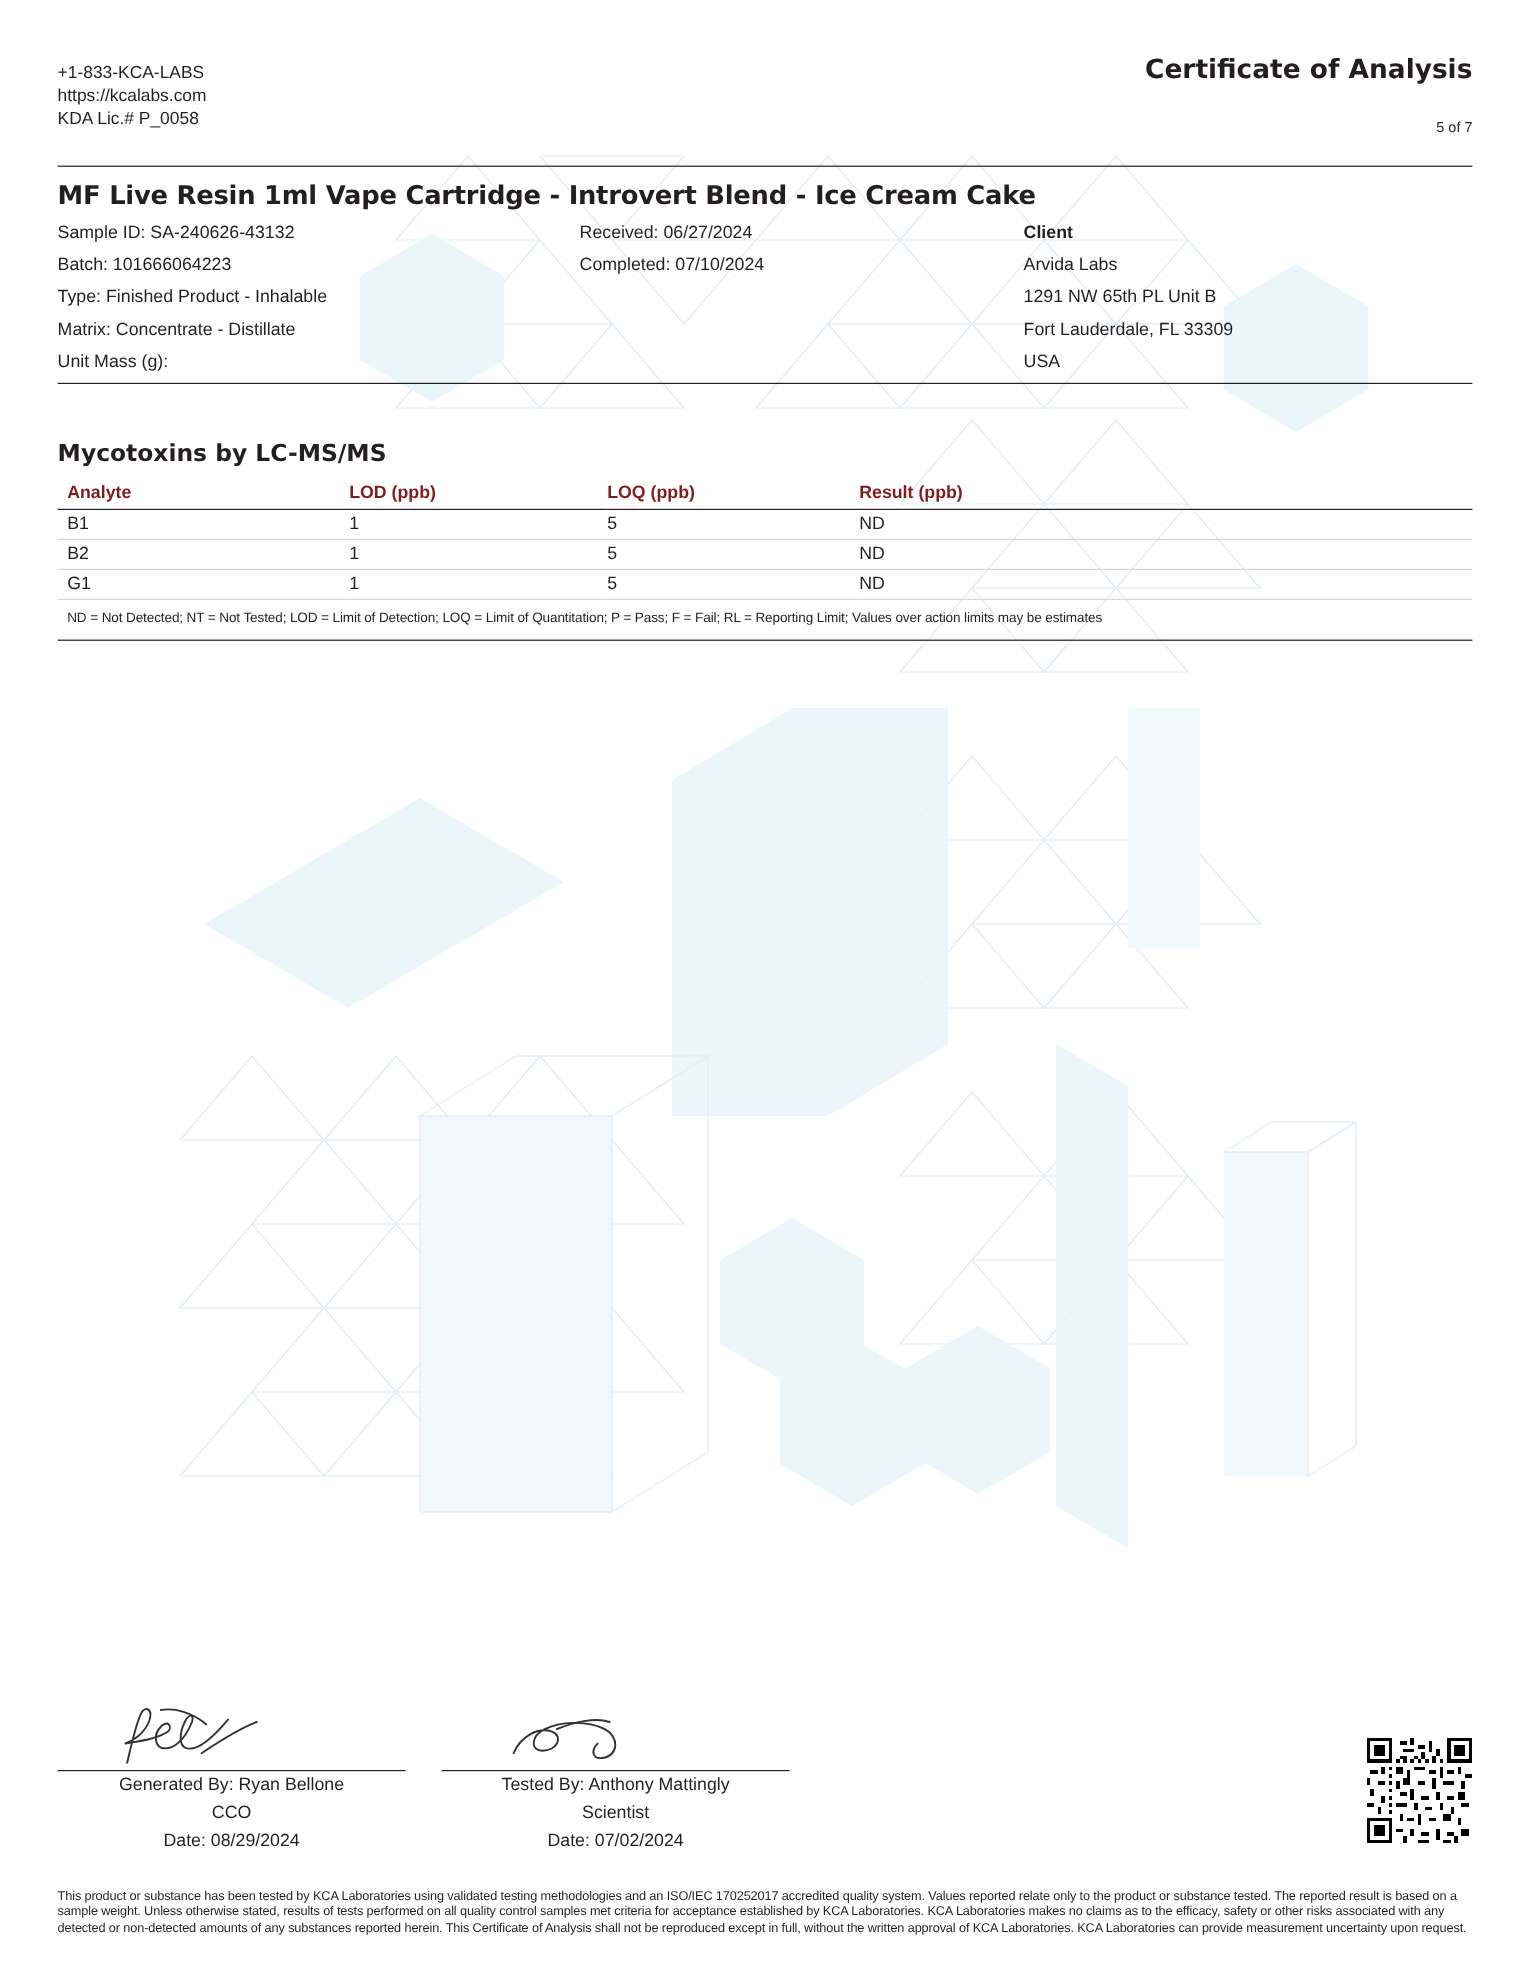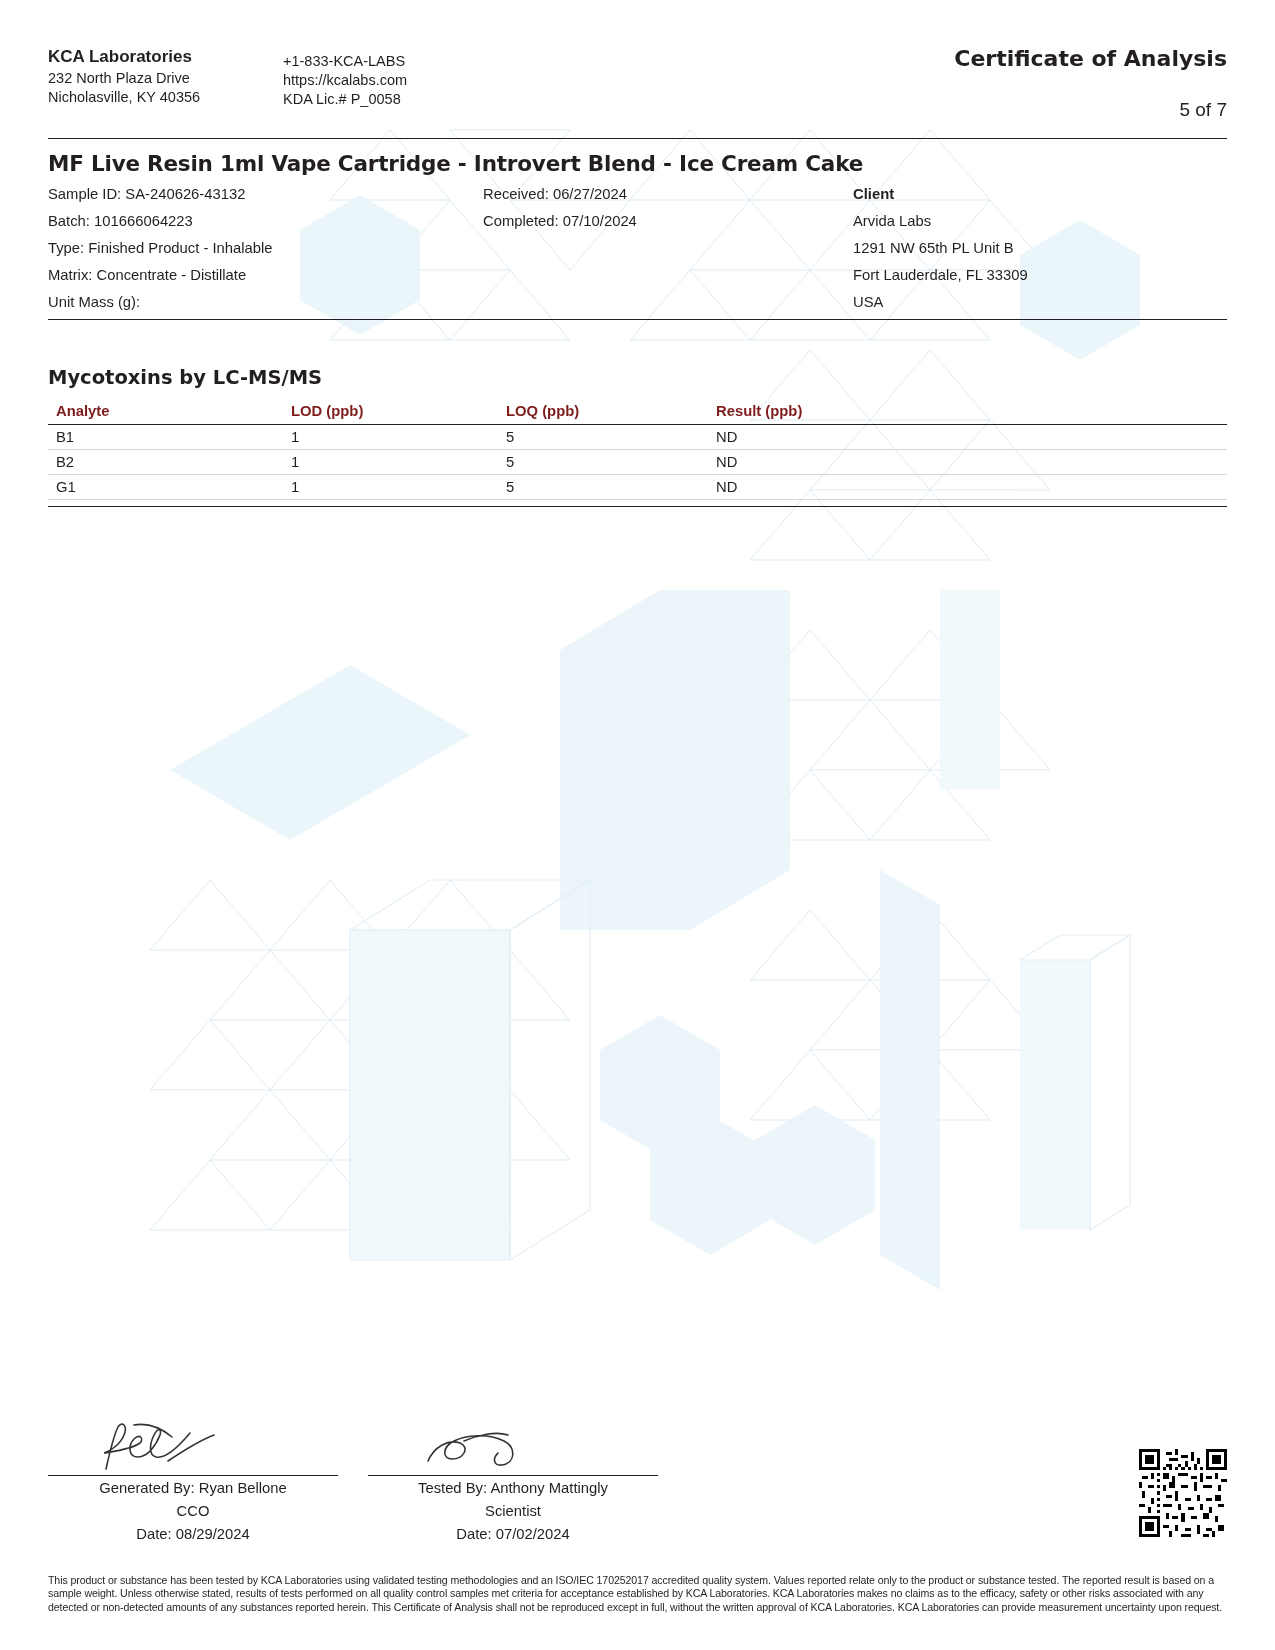--- a/index.html
+++ b/index.html
@@ -96,21 +96,21 @@
     padding-top: 24px;
   }
   .coa-title {
     font-family: "DejaVu Sans", sans-serif;
     font-weight: bold;
     font-size: 22px;
     color: #231f20;
   }
   .coa-page {
     margin-top: 28px;
-    font-size: 19px;
+    font-size: 12px;
     color: #231f20;
   }
 
   .rule-dark {
     border-top: 1.6px solid #231f20;
     margin-top: 6px;
   }
   .rule-light {
     border-top: 1px solid #231f20;
   }
@@ -311,25 +311,20 @@
     <path d="M1020 960 L1060 935 L1130 935 L1090 960 Z"></path>
     <path d="M1090 960 L1130 935 L1130 1205 L1090 1230 Z"></path>
   </g>
 </svg>
 
 <div class="page">
 
   <div class="header">
 
 
-    <div class="lab-address">
-      <div class="lab-name">KCA Laboratories</div>
-      <div>232 North Plaza Drive</div>
-      <div>Nicholasville, KY 40356</div>
-    </div>
 
     <div class="lab-contact">
       <div>+1-833-KCA-LABS</div>
       <div>https://kcalabs.com</div>
       <div>KDA Lic.# P_0058</div>
     </div>
 
     <div class="coa-block">
       <div class="coa-title">Certificate of Analysis</div>
       <div class="coa-page">5 of 7</div>
@@ -394,20 +389,21 @@
       </tr>
       <tr>
         <td class="col-analyte">G1</td>
         <td class="col-lod">1</td>
         <td class="col-loq">5</td>
         <td class="col-result">ND</td>
       </tr>
     </tbody>
   </table>
 
+  <div class="legend">ND = Not Detected; NT = Not Tested; LOD = Limit of Detection; LOQ = Limit of Quantitation; P = Pass; F = Fail; RL = Reporting Limit; Values over action limits may be estimates</div>
 
   <div class="rule-dark"></div>
 
 </div>
 
 <div class="sig-area">
   <div class="sig-row">
 
     <div class="sig-block">
       <div class="sig-img">

